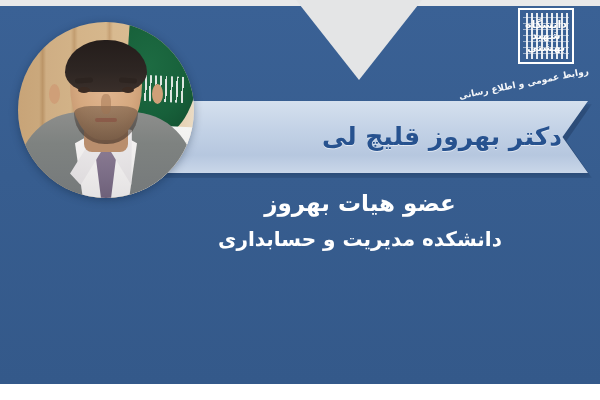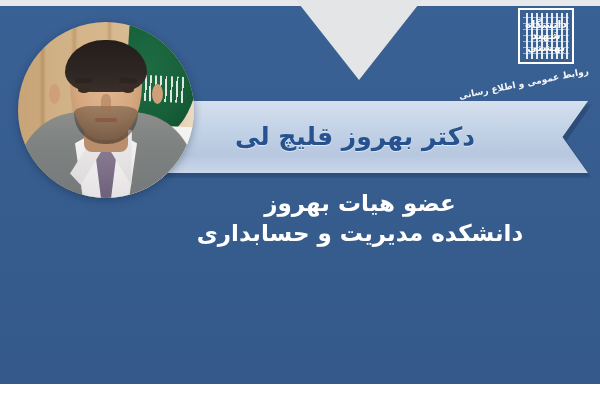--- a/index.html
+++ b/index.html
@@ -39,35 +39,35 @@
     position:absolute;left:150px;top:104px;width:442px;height:74px;
     background:rgba(16,34,60,.28);filter:blur(3px);
     -webkit-clip-path:polygon(0% 0%,100% 0%,94.2% 50%,100% 100%,0% 100%);
     clip-path:polygon(0% 0%,100% 0%,94.2% 50%,100% 100%,0% 100%);
   }
   .ribbon{
     position:absolute;left:148px;top:101px;width:440px;height:72px;
     background:linear-gradient(180deg,#d5e0ee 0%,#c3d2e6 40%,#b6c7df 75%,#cad7e9 100%);
     -webkit-clip-path:polygon(0% 0%,100% 0%,94.2% 50%,100% 100%,0% 100%);
     clip-path:polygon(0% 0%,100% 0%,94.2% 50%,100% 100%,0% 100%);
-    display:flex;align-items:center;justify-content:center;
+    display:flex;align-items:center;justify-content:flex-start;
   }
   .ribbon-name{
     font-size:25px;font-weight:bold;color:#27528f;
     letter-spacing:0px;white-space:nowrap;
     padding-right:26px;padding-bottom:2px;
     text-shadow:0 1px 0 rgba(255,255,255,.55);
   }
   
   .subtitle-block{
     position:absolute;left:150px;top:188px;width:420px;
     text-align:center;color:#ffffff;line-height:1.32;
   }
   .subtitle-1{font-size:23px;font-weight:bold;display:block;}
-  .subtitle-2{font-size:23px;font-weight:bold;display:block;margin-top:0;}
+  .subtitle-2{font-size:20px;font-weight:bold;display:block;margin-top:8px;}
   
   .photo-wrap{
     position:absolute;left:18px;top:22px;width:176px;height:176px;
     border-radius:50%;overflow:hidden;
     box-shadow:0 2px 8px rgba(10,25,45,.35);
   }
   .photo-inner{position:absolute;inset:0;}
   .bg-wall{
     position:absolute;left:0;top:0;width:100%;height:100%;
     background:

